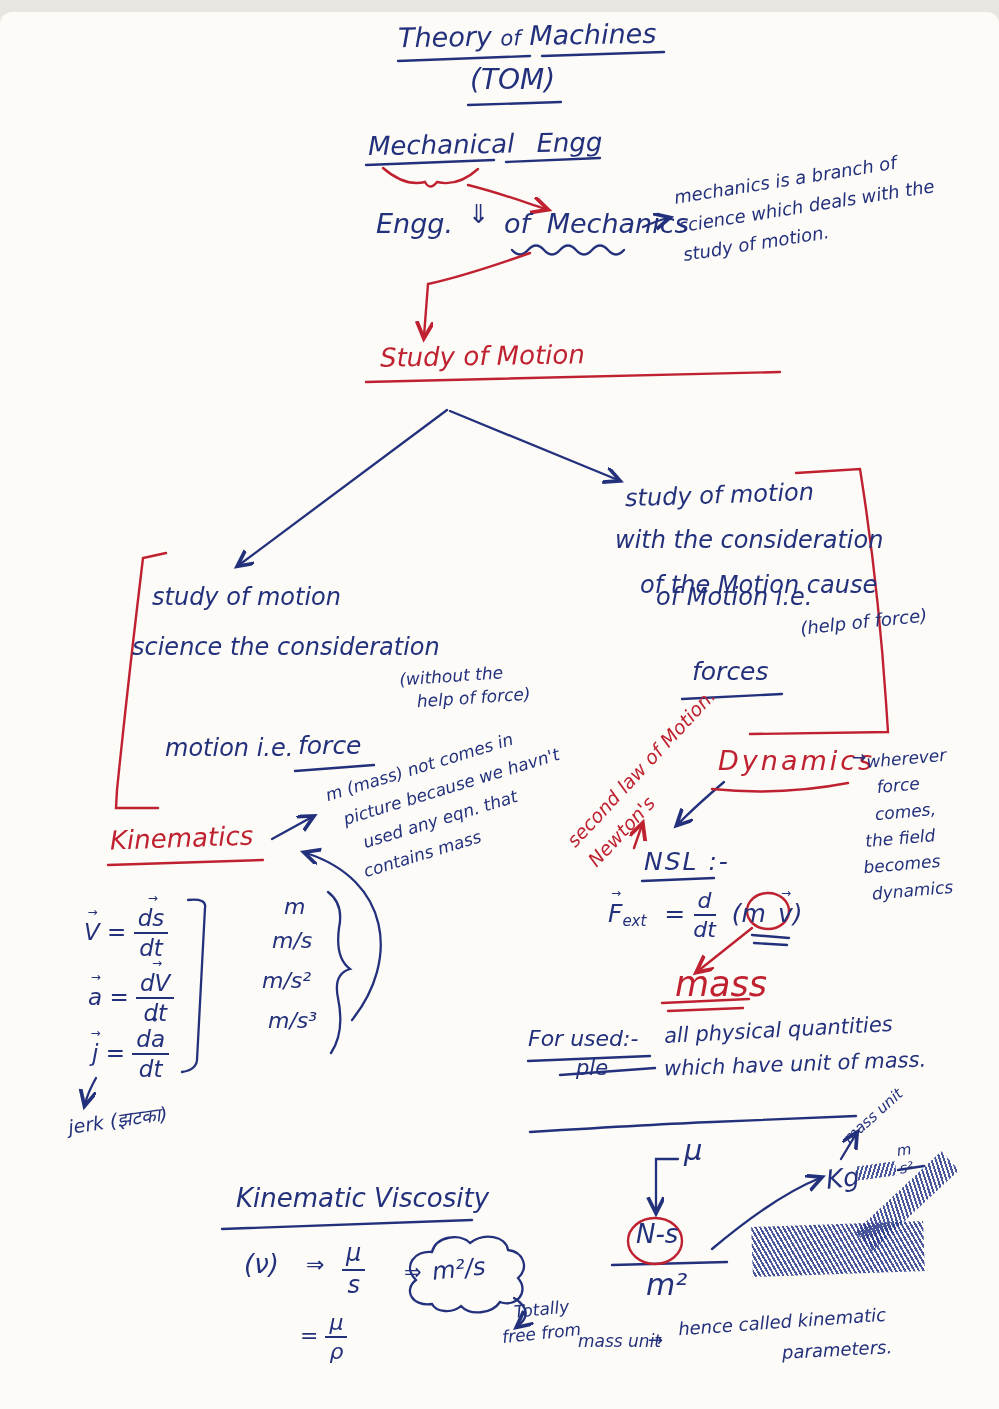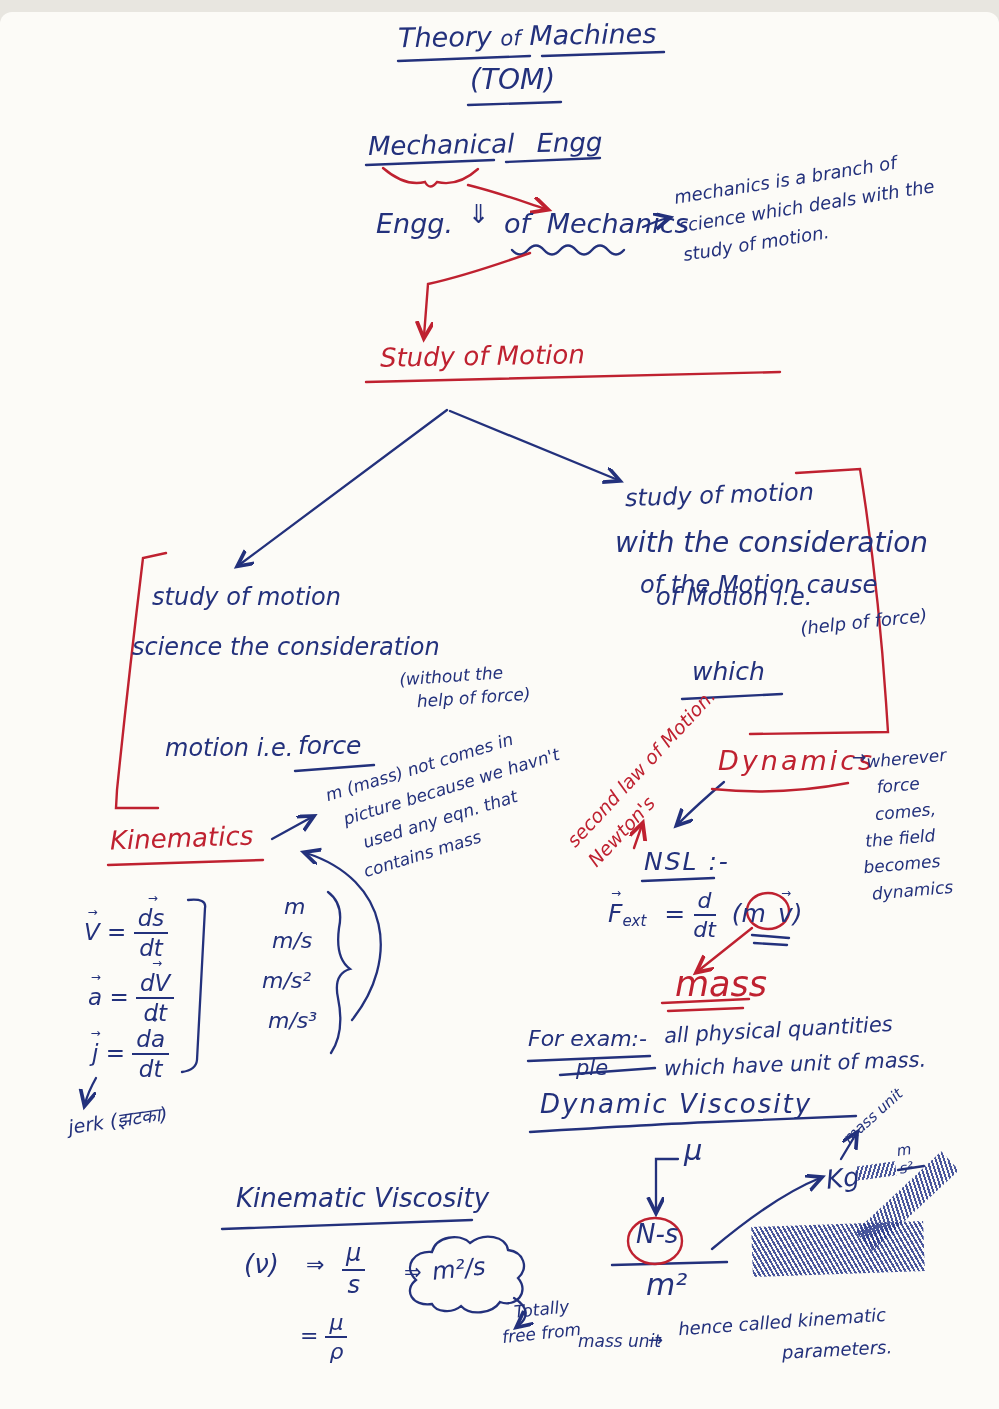--- a/index.html
+++ b/index.html
@@ -118,25 +118,25 @@
   <div class="hw blue" style="left:152px;top:572px;font-size:24px;">study of motion</div>
   <div class="hw blue" style="left:132px;top:622px;font-size:24px;">science the consideration</div>
   <div class="hw blue" style="left:400px;top:652px;font-size:17px;transform:rotate(-4deg);line-height:1.35;">
     <div>(without the</div>
     <div style="margin-left:16px;">help of force)</div>
   </div>
   <div class="hw blue" style="left:165px;top:723px;font-size:24px;">motion i.e.</div>
   <div class="hw blue" style="left:298px;top:720px;font-size:25px;">force</div>
 
   <div class="hw blue" style="left:625px;top:470px;font-size:24px;transform:rotate(-2deg);">study of motion</div>
-  <div class="hw blue" style="left:615px;top:515px;font-size:28px;">with the consideration</div>
+  <div class="hw blue" style="left:615px;top:515px;font-size:24px;">with the consideration</div>
   <div class="hw blue" style="left:640px;top:560px;font-size:24px;">of the Motion cause</div>
   <div class="hw blue" style="left:656px;top:572px;font-size:24px;">of Motion i.e.</div>
   <div class="hw blue" style="left:800px;top:600px;font-size:18px;transform:rotate(-6deg);">(help of force)</div>
-  <div class="hw blue" style="left:692px;top:646px;font-size:25px;">which</div>
+  <div class="hw blue" style="left:692px;top:646px;font-size:25px;">forces</div>
 
   <div class="hw red" style="left:110px;top:812px;font-size:26px;transform:rotate(-2deg);">Kinematics</div>
   <div class="hw blue" style="left:322px;top:770px;font-size:17px;transform:rotate(-17deg);transform-origin:left top;line-height:1.65;">
     <div>m (mass) not comes in</div>
     <div style="margin-left:10px;">picture because we havn't</div>
     <div style="margin-left:22px;">used any eqn. that</div>
     <div style="margin-left:14px;">contains mass</div>
   </div>
 
   <div class="hw blue" style="left:84px;top:893px;font-size:23px;">
@@ -191,26 +191,25 @@
     <span style="margin-left:10px;">=</span>
     <span class="frac" style="font-size:22px;">
         <span class="num">d</span>
         <span class="den">dt</span>
       </span>
     <span style="margin-left:8px;">(</span><span>m</span>
     <span class="vec" style="margin-left:4px;"><span>v</span><span class="vmark">→</span></span><span>)</span>
   </div>
   <div class="hw red" style="left:675px;top:952px;font-size:35px;">mass</div>
 
-  <div class="hw blue" style="left:528px;top:1014px;font-size:22px;">For exam:-</div>
+  <div class="hw blue" style="left:528px;top:1014px;font-size:22px;">For used:-</div>
   <div class="hw blue" style="left:576px;top:1044px;font-size:21px;">ple</div>
   <div class="hw blue" style="left:664px;top:1006px;font-size:21px;transform:rotate(-3deg);">all physical quantities</div>
   <div class="hw blue" style="left:664px;top:1040px;font-size:21px;transform:rotate(-2deg);">which have unit of mass.</div>
 
-  <div class="hw blue" style="left:540px;top:1078px;font-size:26px;letter-spacing:2px;">Dynamic Viscosity</div>
   <div class="hw blue" style="left:684px;top:1122px;font-size:29px;">μ</div>
   <div class="hw blue" style="left:636px;top:1208px;font-size:26px;">
     <span>N</span><span>-s</span>
   </div>
   <div class="hw blue" style="left:646px;top:1256px;font-size:30px;">m²</div>
   <div class="hw blue" style="left:826px;top:1152px;font-size:26px;transform:rotate(-6deg);">Kg</div>
   <div class="hw blue" style="left:896px;top:1130px;font-size:16px;transform:rotate(-8deg);">
     <span class="frac" style="font-size:15px;">
         <span class="num" style="border-bottom:none;padding:0 2px;">m</span>
         <span class="den">s²</span>

